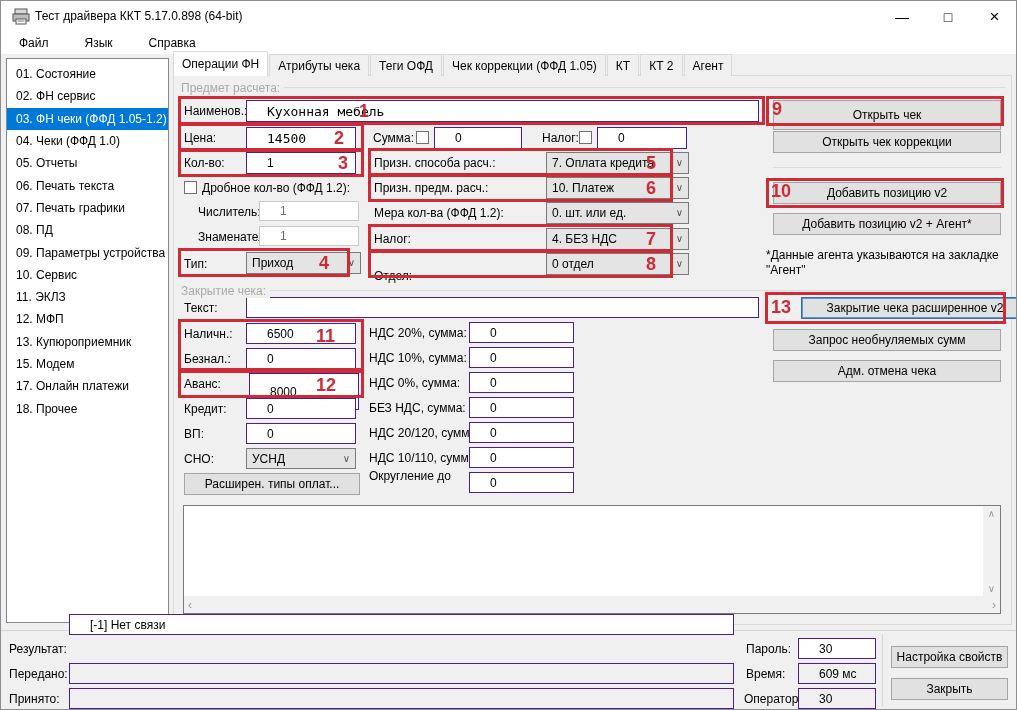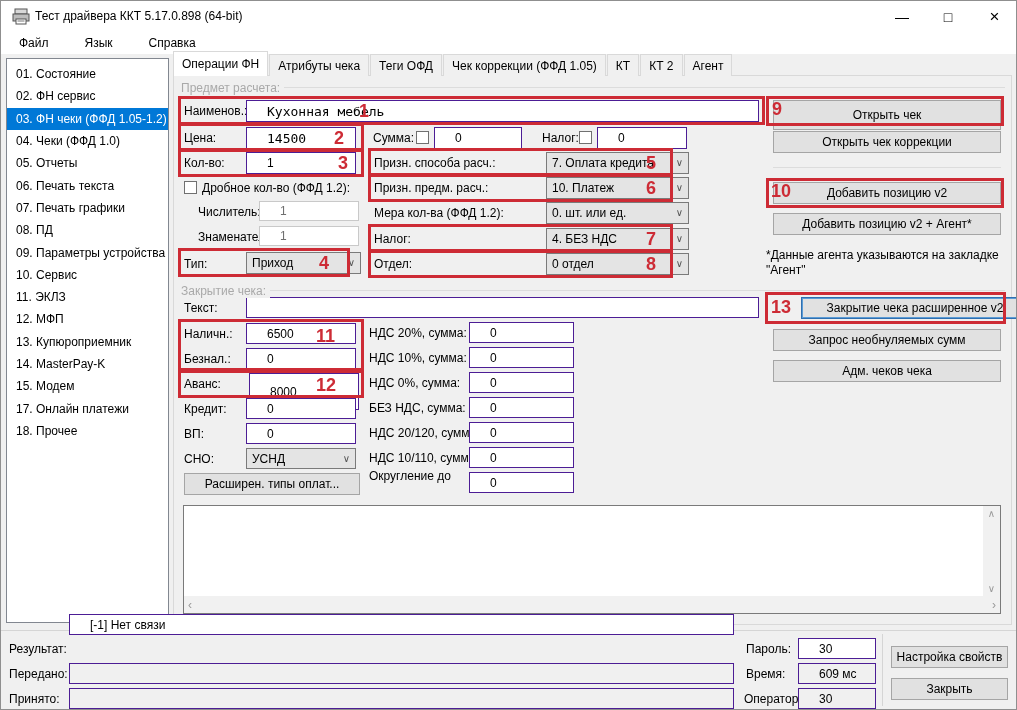--- a/index.html
+++ b/index.html
@@ -79,21 +79,20 @@
     <div class="sideitem">04. Чеки (ФФД 1.0)</div>
     <div class="sideitem">05. Отчеты</div>
     <div class="sideitem">06. Печать текста</div>
     <div class="sideitem">07. Печать графики</div>
     <div class="sideitem">08. ПД</div>
     <div class="sideitem">09. Параметры устройства</div>
     <div class="sideitem">10. Сервис</div>
     <div class="sideitem">11. ЭКЛЗ</div>
     <div class="sideitem">12. МФП</div>
     <div class="sideitem">13. Купюроприемник</div>
-    <div class="sideitem">14. MasterPay-K</div>
     <div class="sideitem">15. Модем</div>
     <div class="sideitem">17. Онлайн платежи</div>
     <div class="sideitem">18. Прочее</div>
   </div>
 
   <div class="tabstrip">
     <div class="tab active">Операции ФН</div>
     <div class="tab">Атрибуты чека</div>
     <div class="tab">Теги ОФД</div>
     <div class="tab">Чек коррекции (ФФД 1.05)</div>
@@ -165,21 +164,21 @@
   </div>
 
   <span class="lbl" style="left:373px;top:231px;">Налог:</span>
   <div class="cmb" style="left:545px;top:227px;width:143px;height:22px;">
     <span>4. БЕЗ НДС</span>
     <span class="cv">∨</span>
   </div>
   <div class="rbox" style="left:367px;top:223px;width:305px;height:29px;"></div>
   <span class="rnum" style="left:645px;top:229px;">7</span>
 
-  <span class="lbl" style="left:373px;top:256px;">Отдел:</span>
+  <span class="lbl" style="left:373px;top:268px;">Отдел:</span>
   <div class="cmb" style="left:545px;top:252px;width:143px;height:22px;">
     <span>0 отдел</span>
     <span class="cv">∨</span>
   </div>
   <div class="rbox" style="left:367px;top:248px;width:305px;height:29px;"></div>
   <span class="rnum" style="left:645px;top:254px;">8</span>
 
   <div class="gline" style="left:262px;top:289px;width:742px;"></div>
   <div class="grp" style="left:180px;top:283px;">Закрытие чека:</div>
 
@@ -251,21 +250,21 @@
   <div class="btn" style="left:772px;top:212px;width:228px;height:22px;">Добавить позицию v2 + Агент*</div>
 
   <span class="note" style="left:765px;top:247px;">*Данные агента указываются на закладке</span>
   <span class="note" style="left:765px;top:262px;">"Агент"</span>
 
   <div class="btn focus" style="left:772px;top:296px;width:228px;height:22px;margin-left:28px;">Закрытие чека расширенное v2</div>
   <div class="rbox" style="left:764px;top:291px;width:241px;height:32px;"></div>
   <span class="rnum" style="left:770px;top:297px;">13</span>
 
   <div class="btn" style="left:772px;top:328px;width:228px;height:22px;">Запрос необнуляемых сумм</div>
-  <div class="btn" style="left:772px;top:359px;width:228px;height:22px;">Адм. чеков чека</div>
+  <div class="btn" style="left:772px;top:359px;width:228px;height:22px;">Адм. отмена чека</div>
 
   <div class="bottompanel"></div>
 
   <span class="lbl" style="left:8px;top:641px;">Результат:</span>
   <div class="fld" style="left:68px;top:613px;width:665px;height:21px;">[-1] Нет связи</div>
   <span class="lbl" style="left:8px;top:666px;">Передано:</span>
   <div class="fld ro" style="left:68px;top:662px;width:665px;height:21px;"></div>
   <span class="lbl" style="left:8px;top:691px;">Принято:</span>
   <div class="fld ro" style="left:68px;top:687px;width:665px;height:21px;"></div>
 

